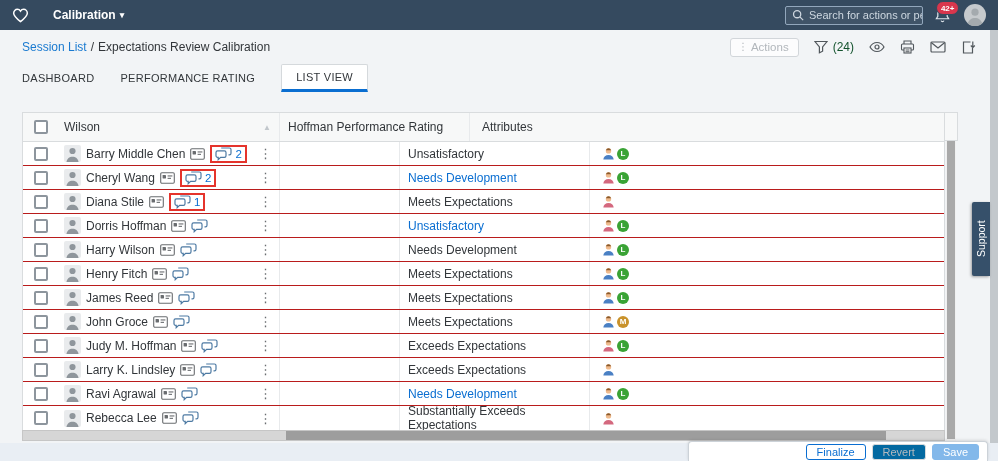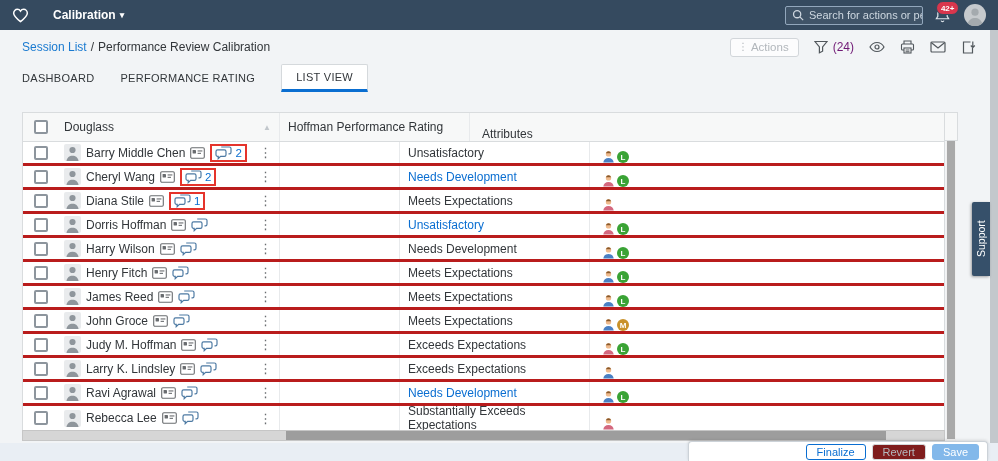--- a/index.html
+++ b/index.html
@@ -21,40 +21,40 @@
            border-radius:8px; padding:1.5px 3.5px; border:1px solid #354a5f; }
 
   
   .crumbbar { position:absolute; left:0; top:30px; width:990px; height:34px; display:flex; align-items:center;
               padding:0 14px 0 22px; }
   .crumb-link { color:#1a7ad0; cursor:pointer; }
   .crumb-sep { margin:0 4px; color:#32363a; }
   .toolbar { margin-left:auto; display:flex; align-items:center; gap:15px; color:#51575c; }
   .actions-btn { border:1px solid #d2d6da; background:#fcfcfd; border-radius:3px; padding:2px 9px 3px 7px;
                  color:#b2b7bc; font-size:11.5px; display:flex; align-items:center; gap:3px; }
-  .filter-grp { display:flex; align-items:center; gap:5px; color:#701a75; }
+  .filter-grp { display:flex; align-items:center; gap:5px; color:#14532d; }
   .tbico { display:flex; align-items:center; cursor:pointer; }
 
   
   .tabstrip { position:absolute; left:22px; top:64px; height:28px; display:flex; align-items:stretch; gap:0; }
   .tab { font-size:11px; letter-spacing:.3px; color:#32363a; display:flex; align-items:center; padding:0 13px; cursor:pointer; }
   .tab.first { padding-left:0; }
   .tab.active { background:#fff; border:1px solid #d5d9dc; border-bottom:3px solid #0a6ed1; border-radius:2px 2px 0 0;
                 padding:0 14px; margin:0 13px; }
 
   
   .tablecard { position:absolute; left:22px; top:112px; width:923px; background:#fff; border:1px solid #d9dcde; }
   .thead { display:flex; align-items:center; height:29px; background:#f7f8f8; border-bottom:1px solid #d9dcde; color:#32363a; }
-  .trow  { display:flex; align-items:center; height:24px; border-bottom:3px solid #b91c1c; background:#fff; }
+  .trow  { display:flex; align-items:center; height:24px; border-bottom:1px solid #b91c1c; background:#fff; }
   .trow:last-child { border-bottom:none; }
   .c-cb   { width:36px; display:flex; justify-content:center; align-items:center; align-self:stretch; }
   .c-sub  { width:220px; display:flex; align-items:center; gap:5px; padding-left:5px; align-self:stretch; }
   .c-disc { width:120px; border-left:1px solid #e8eaec; align-self:stretch; display:flex; align-items:center; padding-left:8px; }
   .c-rate { width:190px; border-left:1px solid #e8eaec; align-self:stretch; display:flex; align-items:center; padding-left:8px; }
-  .c-attr { flex:1; border-left:1px solid #e8eaec; align-self:stretch; display:flex; align-items:flex-end; gap:2px; padding-left:12px; }
+  .c-attr { flex:1; border-left:1px solid #e8eaec; align-self:stretch; display:flex; align-items:center; gap:2px; padding-left:12px; }
   .cb { width:14px; height:14px; border:2px solid #8d959d; border-radius:2px; background:#fff; cursor:pointer; }
   .sort-ico { margin-left:auto; padding-right:8px; color:#c2c7cc; font-size:8px; }
   .name { white-space:nowrap; }
   .cgrp { display:flex; align-items:center; gap:3px; cursor:pointer; }
   .cgrp.ann { border:2px solid #e5342c; padding:0 3px; }
   .ccount { color:#0a6ed1; font-size:11.5px; }
   .ovf { margin-left:auto; padding-right:7px; color:#6a6d70; font-size:13px; cursor:pointer; line-height:1; }
   .rating { color:#32363a; }
   .rating.link { color:#0a6ed1; cursor:pointer; }
   .risk { width:12px; height:12px; border-radius:50%; color:#fff; font-size:8px; font-weight:bold;
@@ -76,21 +76,21 @@
 
   
   .footer-strip { position:absolute; left:0; top:443px; width:998px; height:18px; background:#e9eef4; }
   .footer-panel { position:absolute; left:688px; top:441px; width:300px; height:20px; background:#fff;
                   border:1px solid #ccd2d8; border-bottom:none; border-radius:4px 4px 0 0;
                   box-shadow:0 -1px 3px rgba(0,0,0,.12); display:flex; align-items:center;
                   justify-content:flex-end; gap:6px; padding:4px 8px; }
   .fbtn { font-family:"Liberation Sans", sans-serif; font-size:11px; height:16px; line-height:14px; padding:0 10px;
           border-radius:3px; cursor:pointer; }
   .fbtn.finalize { color:#0a6ed1; border:1px solid #0a6ed1; background:#fff; }
-  .fbtn.revert   { color:#b4b9be; border:1px solid #d5d9dc; background:#7f1d1d; }
+  .fbtn.revert   { color:#b4b9be; border:1px solid #d5d9dc; background:#0369a1; }
   .fbtn.save     { color:#fff; border:1px solid #83b8ea; background:#83b8ea; }
 </style>
 </head>
 <body>
 
 <div class="app">
 
   <div class="topbar">
     <div class="brand">
       <span style="display:flex;">
@@ -126,21 +126,21 @@
         <circle cx="11" cy="11" r="11" fill="#c6cacd"></circle>
         <circle cx="11" cy="8.2" r="3.6" fill="#a4aaae"></circle>
         <path d="M3.7 19.5c1-3.6 3.9-5.6 7.3-5.6s6.3 2 7.3 5.6a11 11 0 0 1-14.6 0z" fill="#a4aaae"></path>
       </svg>
     </div>
   </div>
 
   <div class="crumbbar">
     <span class="crumb-link">Session List</span>
     <span class="crumb-sep">/</span>
-    <span>Performance Review Calibration</span>
+    <span>Expectations Review Calibration</span>
 
     <div class="toolbar">
       <div class="actions-btn">
         <span style="font-size:10px;">⋮</span>
         <span>Actions</span>
       </div>
       <div class="filter-grp">
         <span style="display:flex;">
           <svg width="14" height="14" viewBox="0 0 14 14" fill="none" stroke="#51575c" stroke-width="1.2">
             <path d="M1 1.5h12L8.6 7v4.2l-3.2 1.6V7z"></path>
@@ -188,21 +188,21 @@
       <span>LIST VIEW</span>
     </div>
   </div>
 
   <div class="tablecard">
     <div class="thead">
       <div class="c-cb">
         <span class="cb"></span>
       </div>
       <div class="c-sub">
-        <span>Douglass</span>
+        <span>Wilson</span>
         <span class="sort-ico">▲</span>
       </div>
       <div class="c-rate">
         <span>Hoffman Performance Rating</span>
       </div>
       <div class="c-attr">
         <span>Attributes</span>
       </div>
     </div>
     <div>

